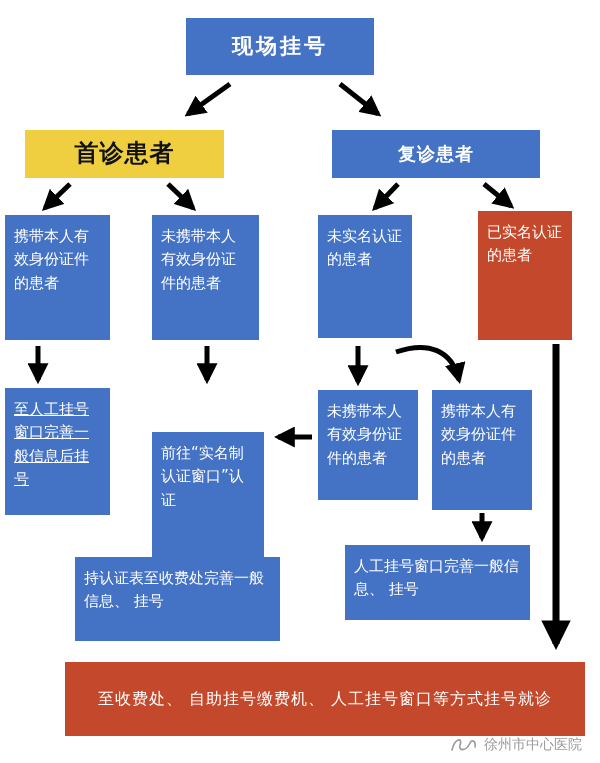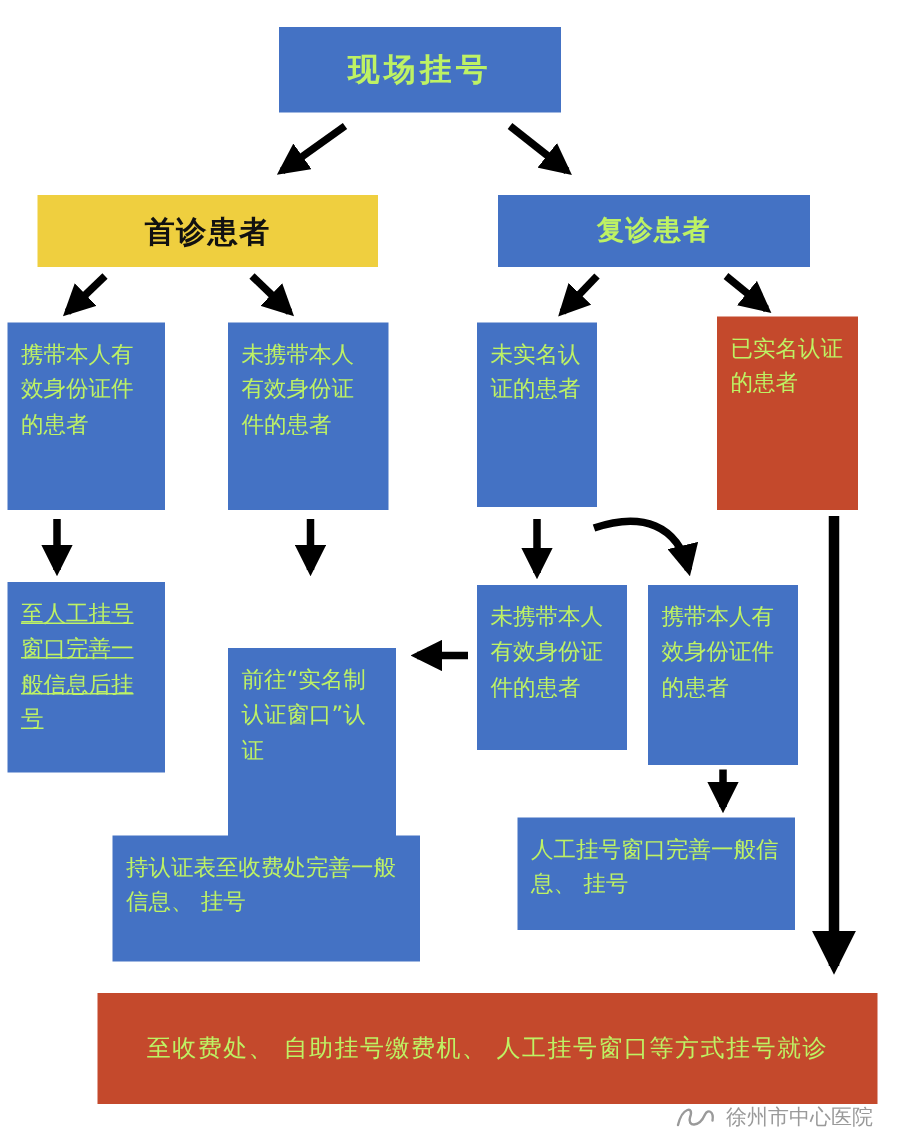--- a/index.html
+++ b/index.html
@@ -19,39 +19,39 @@
     position: absolute;
     left: 0; top: 0;
     width: 600px; height: 763px;
     z-index: 1;
     pointer-events: none;
   }
   .node {
     position: absolute;
     z-index: 2;
     background: #4472C4;
-    color: #bef264;
+    color: #ffffff;
     font-size: 15px;
     line-height: 1.55;
   }
   .node.red   { background: #C4492C; }
   .node.yellow{ background: #EFCF3F; color: #111111; font-weight: bold; }
   .header {
     display: flex; align-items: center; justify-content: center;
     text-align: center;
   }
   .body-node { padding: 10px 9px; text-align: left; }
 
   #node-root   { left:186px; top:18px;  width:188px; height:57px; font-size:21px; font-weight:bold; letter-spacing:3px; }
-  #node-first  { left:25px;  top:130px; width:227px; height:48px; font-size:20px; letter-spacing:1px; }
+  #node-first  { left:25px;  top:130px; width:199px; height:48px; font-size:24px; letter-spacing:1px; }
   #node-return { left:332px; top:130px; width:208px; height:48px; font-size:18px; font-weight:bold; letter-spacing:1px; }
 
   #node-b1   { left:5px;   top:215px; width:105px; height:125px; }
   #node-b2   { left:152px; top:215px; width:107px; height:125px; }
-  #node-b3   { left:318px; top:215px; width:80px;  height:123px; }
+  #node-b3   { left:318px; top:215px; width:94px;  height:123px; }
   #node-b4   { left:478px; top:211px; width:94px;  height:129px; }
 
   #node-r4b1 { left:5px;   top:388px; width:105px; height:127px;text-decoration:underline; }
   #node-r4b2 { left:152px; top:388px; width:112px; height:127px;margin-top:44px; }
   #node-r4b3 { left:318px; top:390px; width:100px; height:110px; }
   #node-r4b4 { left:432px; top:390px; width:100px; height:120px; }
 
   #node-r5b1 { left:75px;  top:537px; width:205px; height:84px;margin-top:20px; }
   #node-r5b2 { left:345px; top:545px; width:185px; height:75px; }
 

